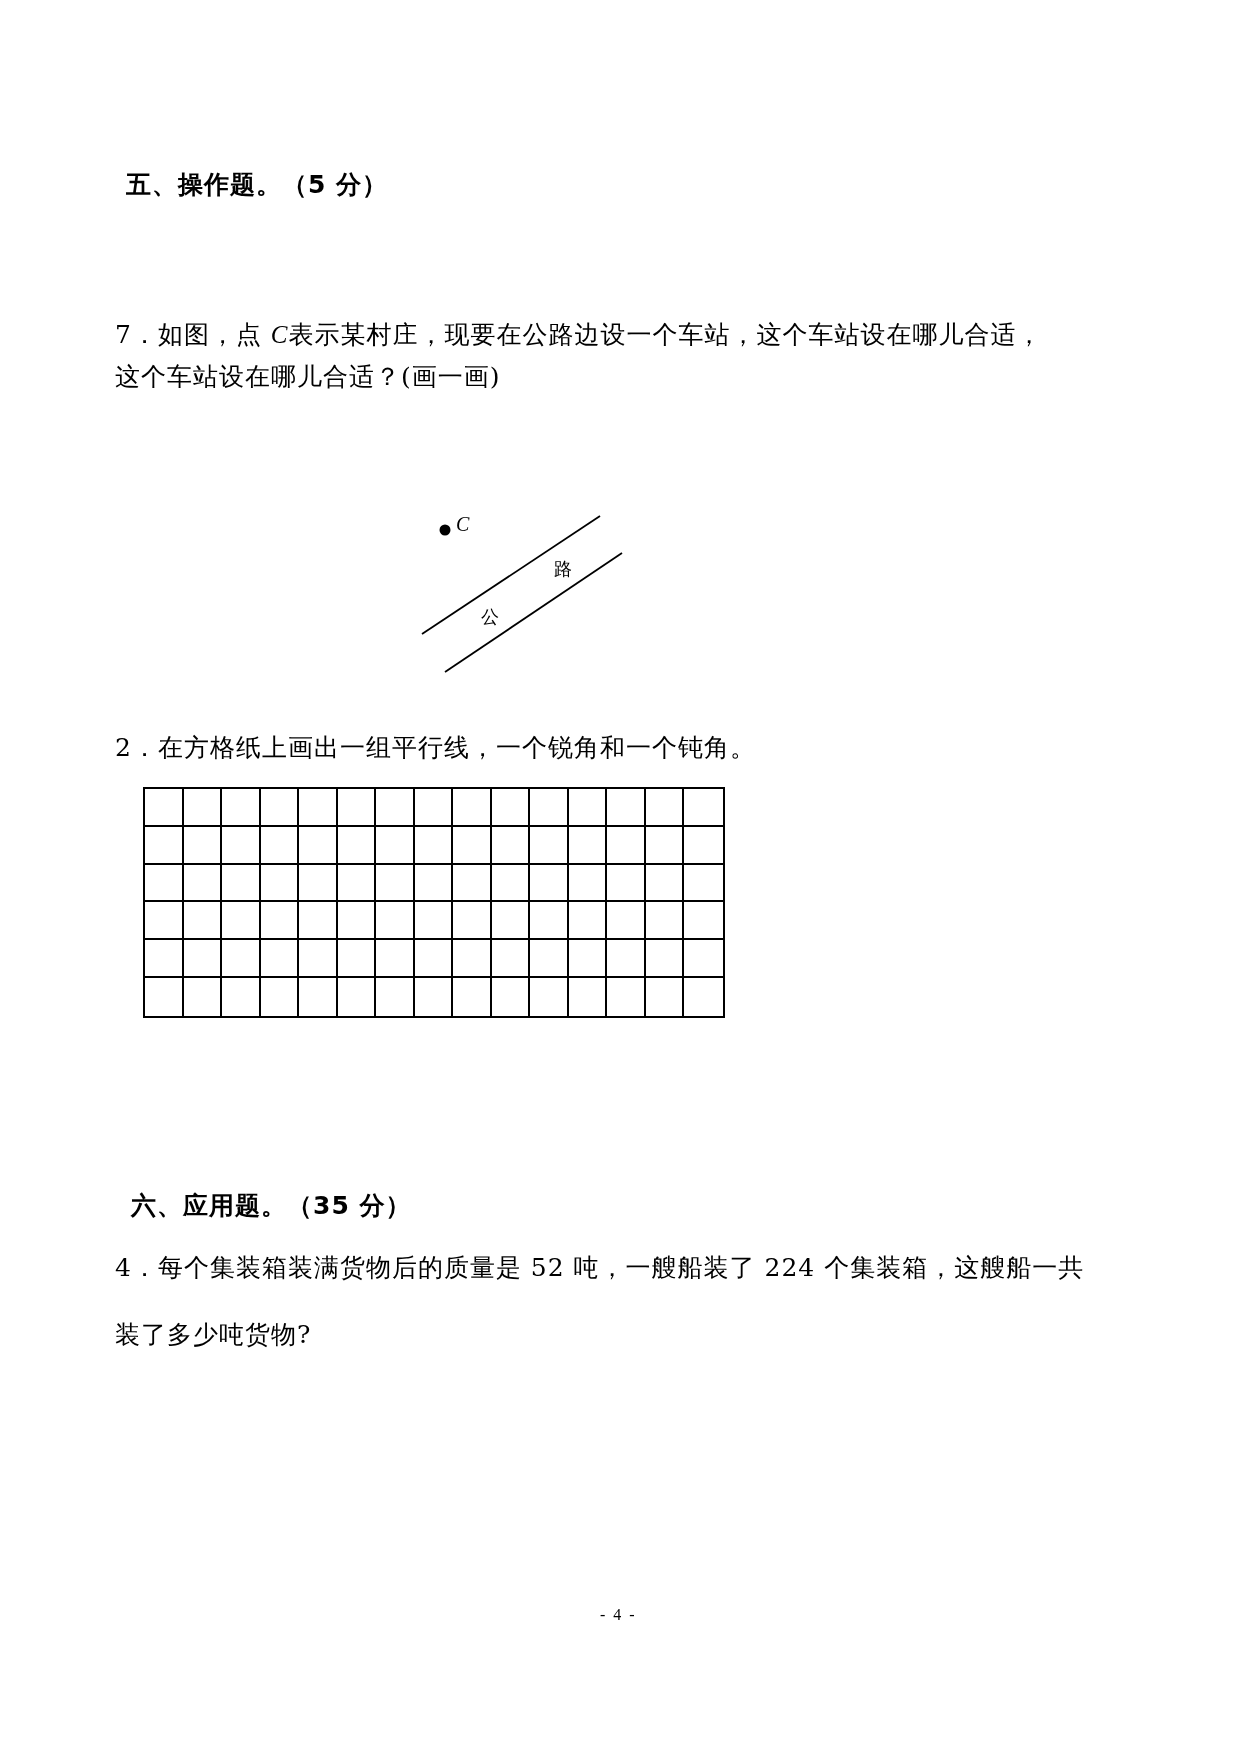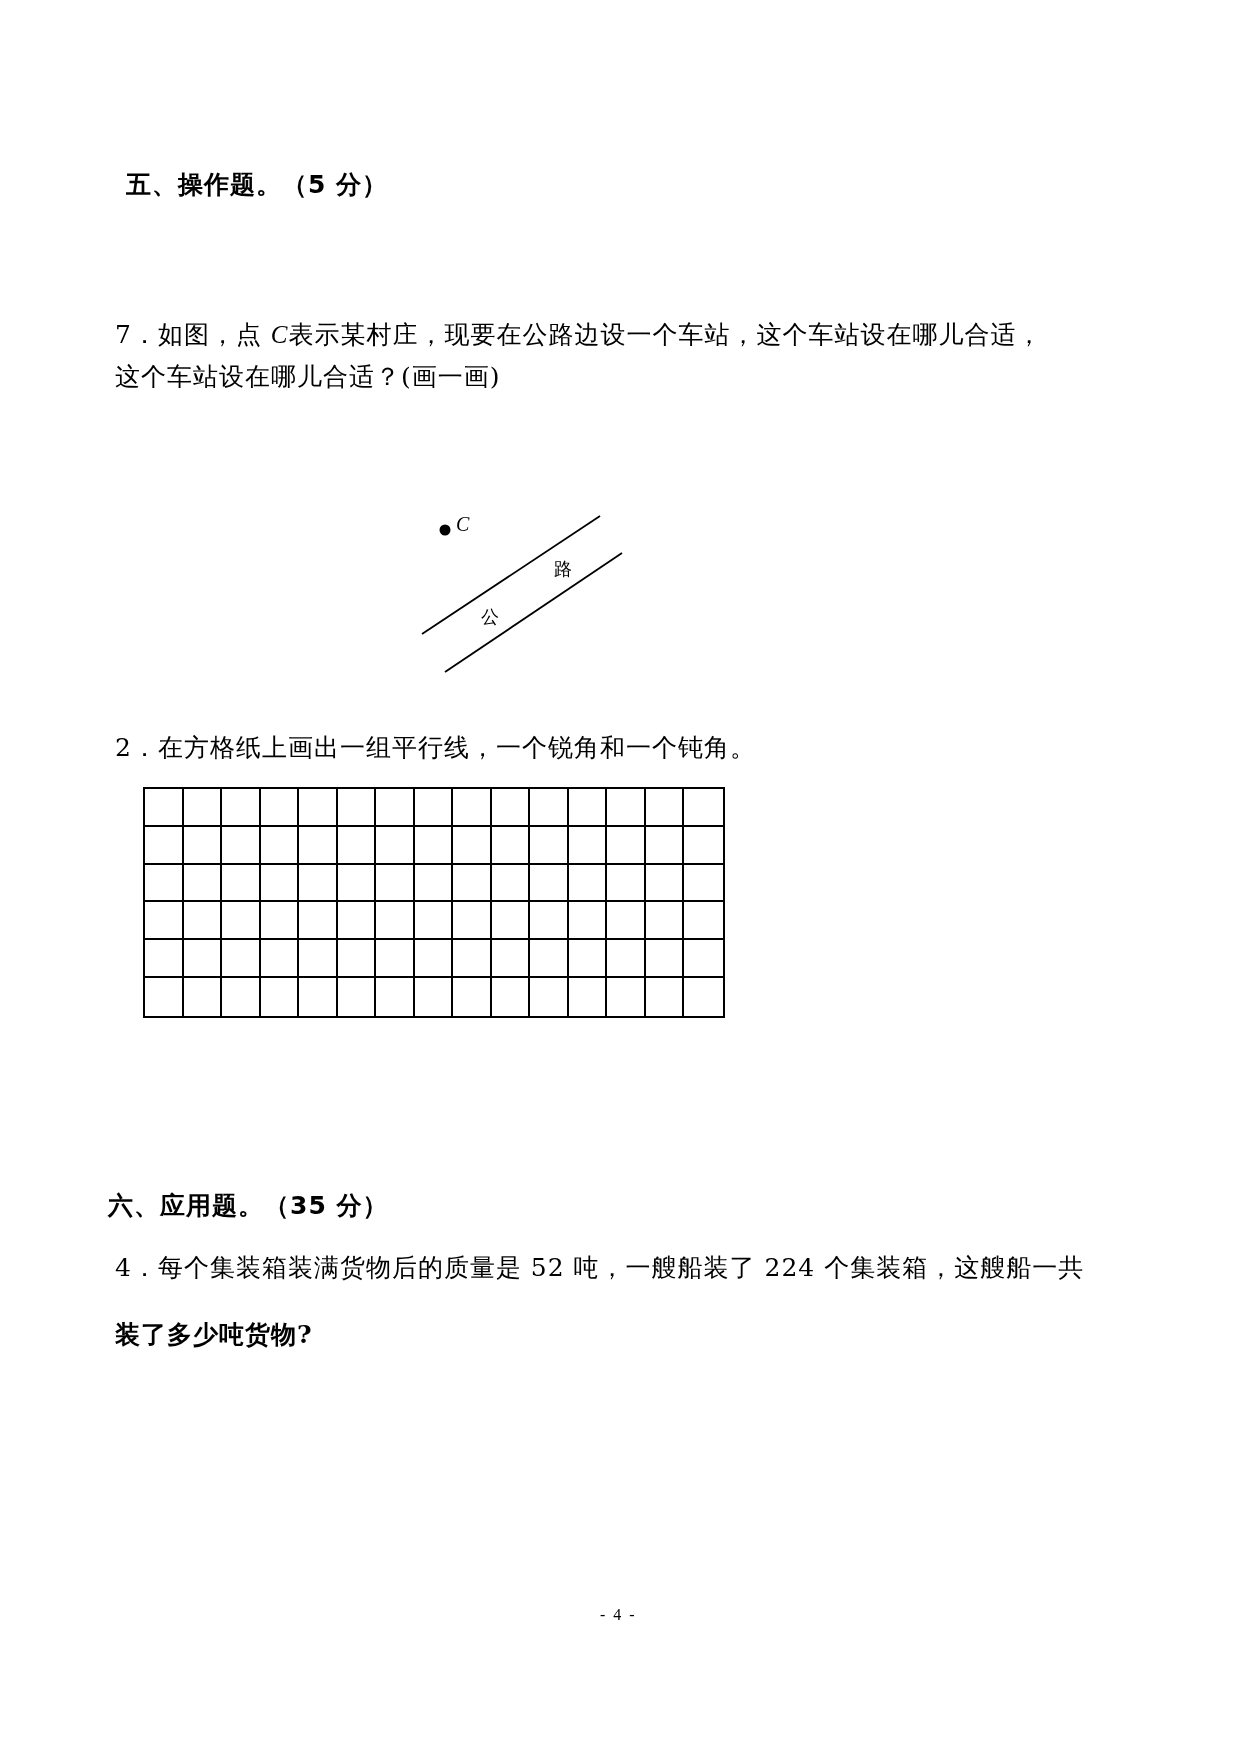--- a/index.html
+++ b/index.html
@@ -172,19 +172,19 @@
     <div class="grid-cell last-row"></div>
     <div class="grid-cell last-row"></div>
     <div class="grid-cell last-row"></div>
     <div class="grid-cell last-row"></div>
     <div class="grid-cell last-row"></div>
     <div class="grid-cell last-row"></div>
     <div class="grid-cell last-row"></div>
     <div class="grid-cell last-col last-row"></div>
   </div>
 
-<div class="abs heading" style="left:108px; top:1189px;">六、应用题。（35 分）</div>
+<div class="abs heading" style="left:131px; top:1189px;">六、应用题。（35 分）</div>
 
 <div class="abs body-text" style="left:115px; top:1255px;">4．每个集装箱装满货物后的质量是 52 吨，一艘船装了 224 个集装箱，这艘船一共</div>
 
-<div class="abs body-text" style="left:115px; top:1322px;font-weight:bold;">装了多少吨货物?</div>
+<div class="abs body-text" style="left:115px; top:1322px;">装了多少吨货物?</div>
 
 <div class="abs page-num" style="left:600px; top:1606px;">- 4 -</div>
 
 </body></html>

